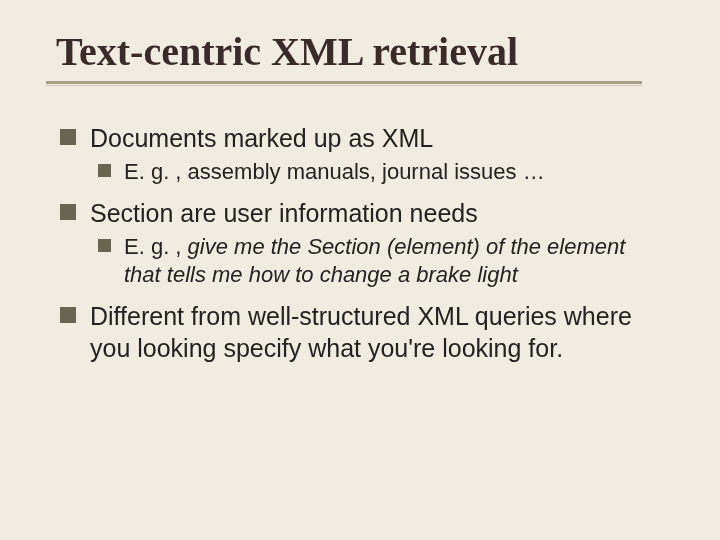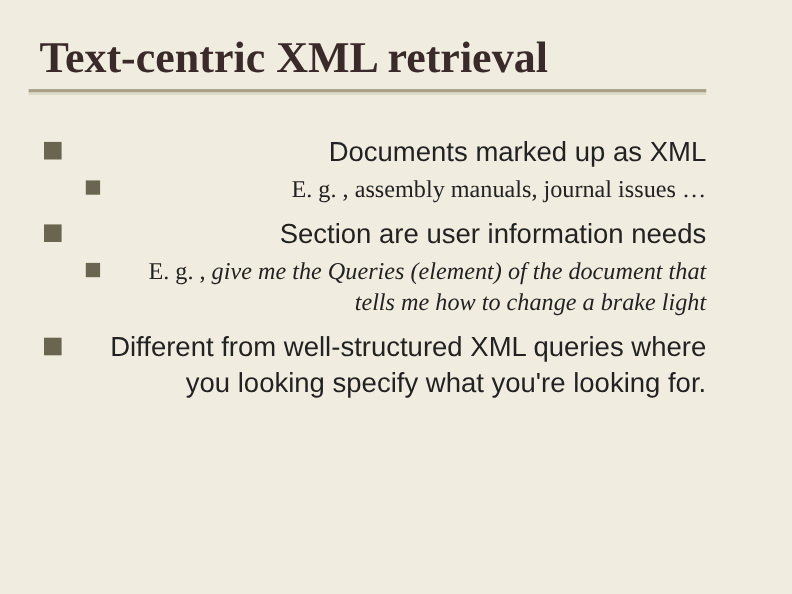--- a/index.html
+++ b/index.html
@@ -10,21 +10,21 @@
     background: #f0ede0;
     font-family: Arial, Helvetica, sans-serif;
     color: #222;
     overflow: hidden;
   }
   .slide {
     position: relative;
     width: 690px;
     height: 540px;
     box-sizing: border-box;
-    padding: 28px 48px 30px 36px;
+    padding: 28px 48px 30px 56px;
     border-radius: 14px;
   }
   .title {
     font-family: "Times New Roman", Times, serif;
     font-size: 40px;
     color: #3a2a2a;
     margin: 0 0 6px 0;
   }
   .rule-wrap {
     margin-left: -10px;
@@ -43,36 +43,34 @@
     list-style: none;
     padding: 0;
     margin: 0 0 0 4px;
   }
   ul.level1 > li {
     position: relative;
     padding-left: 30px;
     margin-bottom: 10px;
     font-size: 25px;
     line-height: 1.28;
-    text-align: right;
   }
   ul.level1 > li::before {
     content: "";
     position: absolute;
     left: 0;
     top: 7px;
     width: 16px;
     height: 16px;
     background: #6a6550;
   }
   ul.level2 {
     list-style: none;
     padding: 0;
     margin: 4px 0 6px 8px;
-    font-family: Liberation Serif, serif;
   }
   ul.level2 > li {
     position: relative;
     padding-left: 26px;
     font-size: 22px;
     line-height: 1.3;
     margin-bottom: 4px;
   }
   ul.level2 > li::before {
     content: "";
@@ -102,21 +100,21 @@
       <ul class="level2">
         <li>
           <span class="l2-strong">E. g. , </span><span>assembly manuals, journal issues …</span>
         </li>
       </ul>
     </li>
     <li>
       <span>Section are user information needs</span>
       <ul class="level2">
         <li>
-          <span class="l2-strong">E. g. , </span><span class="l2-ital">give me the Queries (element) of the document that tells me how to change a brake light</span>
+          <span class="l2-strong">E. g. , </span><span class="l2-ital">give me the Section (element) of the element that tells me how to change a brake light</span>
         </li>
       </ul>
     </li>
     <li>
       <span>Different from well-structured XML queries where you looking specify what you're looking for.</span>
     </li>
   </ul>
 </div>
 
 </body></html>

